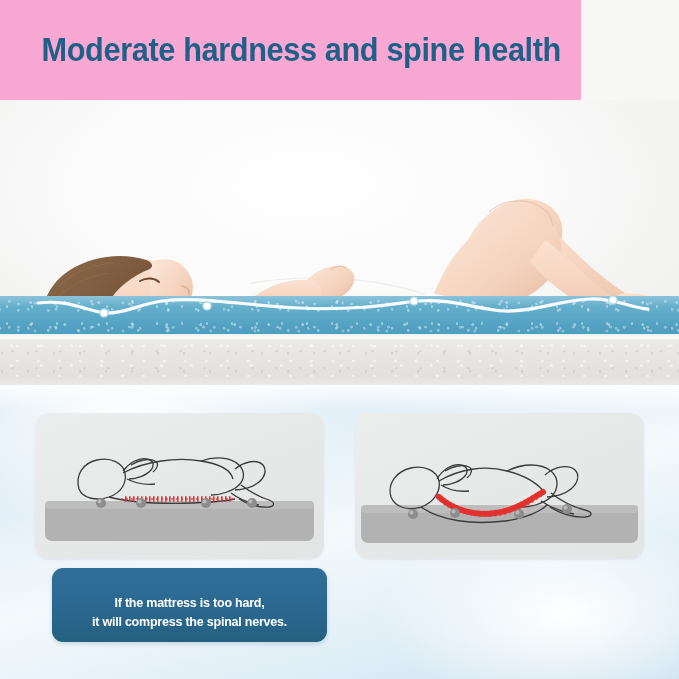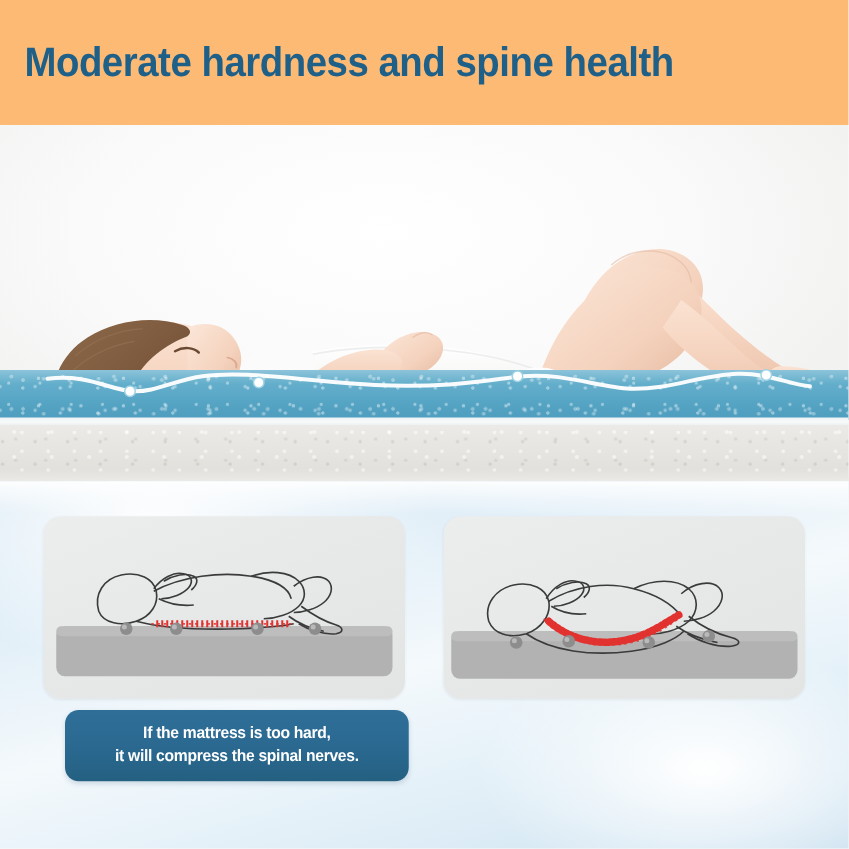--- a/index.html
+++ b/index.html
@@ -6,23 +6,23 @@
   body{
     width:679px;height:679px;
     font-family:"Liberation Sans", sans-serif;
     background:#f7f7f6;
     overflow:hidden;
   }
   #page{position:relative;width:679px;height:679px;overflow:hidden;background:#f7f7f6;}
 
   
   .header{
-    position:absolute;left:0;top:0;width:679px;height:100px;
-    background:#fdba74;
-    display:flex;align-items:center;justify-content:flex-start;
+    position:absolute;left:0;top:0;width:581px;height:100px;
+    background:#f9a8d4;
+    display:flex;align-items:center;justify-content:flex-end;
   }
   .title{
     font-size:33px;font-weight:bold;color:#1f6089;
     letter-spacing:-0.4px;
     transform:scaleX(0.93);
     font-family:"Liberation Sans", sans-serif;
     white-space:nowrap;
   }
 
   
@@ -103,21 +103,21 @@
     box-shadow:0 1px 2px rgba(120,130,140,.12);
     overflow:hidden;
   }
   .card-figure svg{position:absolute;left:0;top:0;width:289px;height:146px;}
 
   .card-caption{
     position:absolute;left:17px;top:155px;
     width:255px;
     background:linear-gradient(180deg,#2f6f97 0%,#2a6890 55%,#246080 100%);
     border-radius:11px;
-    padding:8px 10px 11px;
+    padding:25px 10px 11px;
     text-align:center;
     color:#ffffff;
     box-shadow:0 2px 4px rgba(40,80,110,.18);
   }
   .cap-line{
     display:block;
     font-size:13.2px;font-weight:bold;line-height:19px;
     letter-spacing:-0.25px;
     transform:scaleX(0.95);
     white-space:nowrap;

